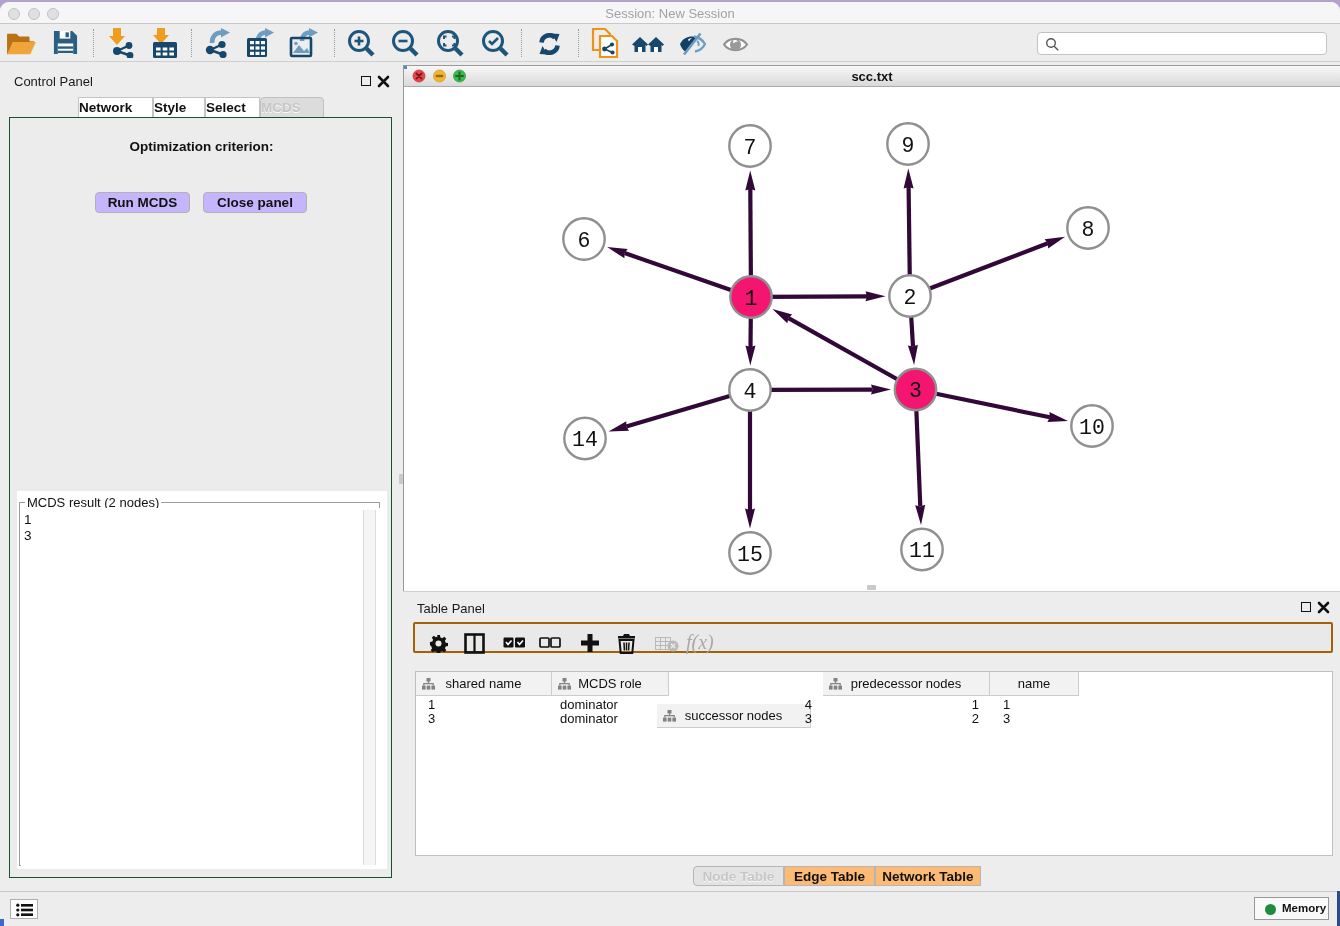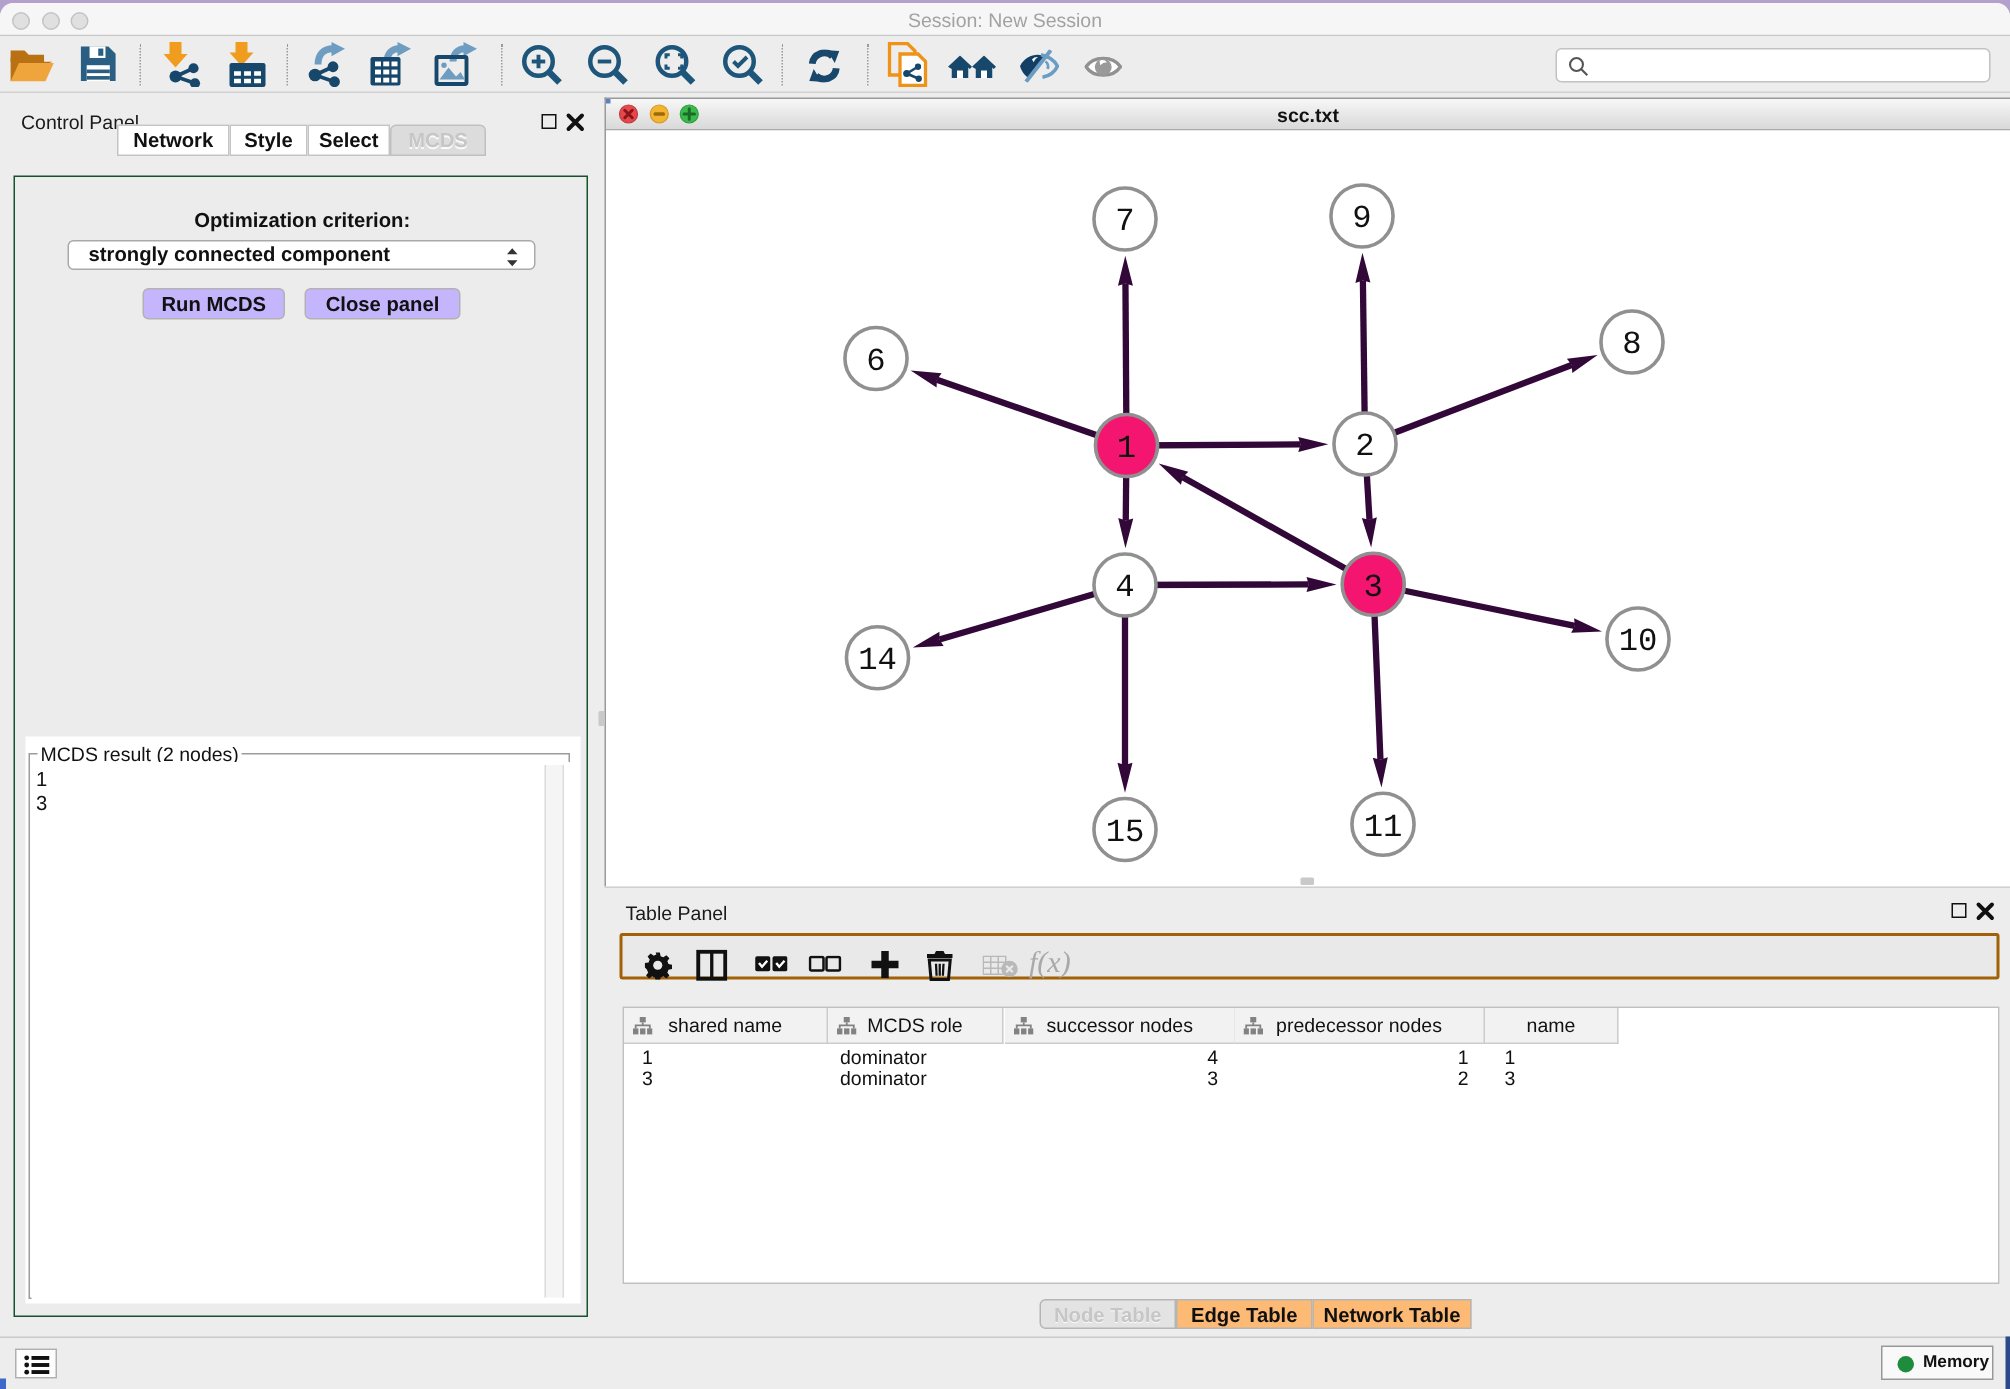--- a/index.html
+++ b/index.html
@@ -11,21 +11,21 @@
 .tl { position:absolute; top:5.5px; width:12px; height:12px; border-radius:50%; background:#e0e0e0; border:1px solid #c3c3c3; }
 #wtitle { position:absolute; top:4px; left:0; width:1340px; text-align:center; color:#a2a2a2; font-size:13px; }
 
 #toolbar { position:absolute; left:0; top:22px; width:1340px; height:38px; background:#ededed; border-bottom:1px solid #d0d0d0; }
 .sep { position:absolute; top:5px; height:28px; width:0; border-left:1px dotted #9a9a9a; }
 .ticon { position:absolute; top:3px; }
 #search { position:absolute; left:1037px; top:8px; width:290px; height:23px; background:#fff; border:1px solid #c2c2c2; border-radius:4px; }
 
 #cpanel { position:absolute; left:0; top:60px; width:399px; height:829px; background:#ededed; }
 #cptitle { position:absolute; left:14px; top:12px; font-size:13px; color:#1a1a1a; }
-.tab { position:absolute; top:21px; height:21px; background:#fff; border:1px solid #c4c4c4; font-weight:bold; font-size:13.5px; color:#111; text-align:center; line-height:20px; }
+.tab { position:absolute; top:35px; height:21px; background:#fff; border:1px solid #c4c4c4; font-weight:bold; font-size:13.5px; color:#111; line-height:20px; }
 #tab-mcds { background:#dcdcdc; color:#c6c6c6; text-shadow:0 1px 0 #fafafa; border-radius:4px 4px 0 0; border-color:#c0c0c0; }
 #cpbox { position:absolute; left:9px; top:55px; width:383px; height:761px; background:#ececec; border:1px solid #14532d; }
 #optlabel { position:absolute; left:0; top:21px; width:383px; text-align:center; font-weight:bold; font-size:13.5px; color:#111; }
 #combo { position:absolute; left:35px; top:42px; width:312px; height:20px; background:#fff; border:1px solid #a9a9a9; border-radius:4px; font-weight:bold; font-size:13.5px; color:#111; line-height:18px; padding-left:13px; }
 .btn { position:absolute; top:74px; height:21px; background:#c4b5fd; border:1px solid #b2b2b2; border-radius:4px; font-weight:bold; font-size:13.5px; color:#111; text-align:center; line-height:19px; }
 #fieldset { position:absolute; left:9px; top:384px; width:361px; height:364px; border:1px solid #9c9c9c; background:transparent; }
 #fslegend { position:absolute; left:5px; top:-8px; background:#fff; font-size:13px; color:#111; padding:0 2px; }
 
 #netwin { position:absolute; left:403px; top:63px; width:937px; height:526px; border:1px solid #9a9a9a; border-right:none; border-bottom:none; }
 #nettb { position:absolute; left:0; top:0; width:936px; height:21px; background:linear-gradient(#f7f7f7,#d9d9d9); border-bottom:1px solid #ababab; }
@@ -207,23 +207,20 @@
     <div style="position:absolute;left:361px;top:14px;width:10px;height:10px;border:1.5px solid #111;"></div>
     <svg style="position:absolute;left:377px;top:13px" width="13" height="13" viewBox="0 0 13 13">
         <path d="M2 2 L11 11 M11 2 L2 11" stroke="#111" stroke-width="2.6" stroke-linecap="round"></path>
       </svg>
     <div class="tab" style="left:78px;width:75px;">Network</div>
     <div class="tab" style="left:153px;width:52px;">Style</div>
     <div class="tab" style="left:205px;width:55px;">Select</div>
     <div class="tab" id="tab-mcds" style="left:260px;width:64px;">MCDS</div>
     <div id="cpbox">
       <div id="optlabel">Optimization criterion:</div>
-      <div id="combo">strongly connected component<svg style="position:absolute;right:9px;top:2.5px" width="11" height="15" viewBox="0 0 11 15">
-            <path d="M2 5.5 L5.5 1.5 L9 5.5z M2 9.5 L5.5 13.5 L9 9.5z" fill="#333"></path>
-          </svg></div>
       <div class="btn" style="left:85px;width:95px;">Run MCDS</div>
       <div class="btn" style="left:193px;width:104px;">Close panel</div>
       <div style="position:absolute;left:7px;top:373px;width:370px;height:378px;background:#fff;"></div>
       <div id="fieldset">
         <div id="fslegend">MCDS result (2 nodes)</div>
         <div style="position:absolute;left:1px;top:5px;width:359px;height:358px;background:#fff;"></div>
         <div style="position:absolute;left:4px;top:9px;font-size:13.5px;color:#111;line-height:15.5px;">1<br>3</div>
         <div style="position:absolute;right:3px;top:7px;width:13px;height:355px;background:#f5f5f5;border-left:1px solid #dcdcdc;border-right:1px solid #dcdcdc;"></div>
       </div>
     </div>
@@ -365,21 +362,21 @@
           </svg>shared name</div>
       <div class="th" style="left:136px;width:117px;"><svg style="position:absolute;left:6px;top:6px" width="13" height="12" viewBox="0 0 13 12">
             <g fill="#828282">
               <rect x="4.5" y="0" width="4" height="3.6"></rect>
               <rect x="0" y="7.6" width="3.6" height="4"></rect>
               <rect x="4.7" y="7.6" width="3.6" height="4"></rect>
               <rect x="9.4" y="7.6" width="3.6" height="4"></rect>
             </g>
             <path d="M6.5 3.6 v2 M1.8 7.6 v-2 h9.4 v2" fill="none" stroke="#828282" stroke-width="1.2"></path>
           </svg>MCDS role</div>
-      <div class="th" style="left:254px;width:154px;"><svg style="position:absolute;left:6px;top:6px" width="13" height="12" viewBox="0 0 13 12">
+      <div class="th" style="left:241px;width:154px;margin-top:32px;"><svg style="position:absolute;left:6px;top:6px" width="13" height="12" viewBox="0 0 13 12">
             <g fill="#828282">
               <rect x="4.5" y="0" width="4" height="3.6"></rect>
               <rect x="0" y="7.6" width="3.6" height="4"></rect>
               <rect x="4.7" y="7.6" width="3.6" height="4"></rect>
               <rect x="9.4" y="7.6" width="3.6" height="4"></rect>
             </g>
             <path d="M6.5 3.6 v2 M1.8 7.6 v-2 h9.4 v2" fill="none" stroke="#828282" stroke-width="1.2"></path>
           </svg>successor nodes</div>
       <div class="th" style="left:407px;width:167px;"><svg style="position:absolute;left:6px;top:6px" width="13" height="12" viewBox="0 0 13 12">
             <g fill="#828282">

